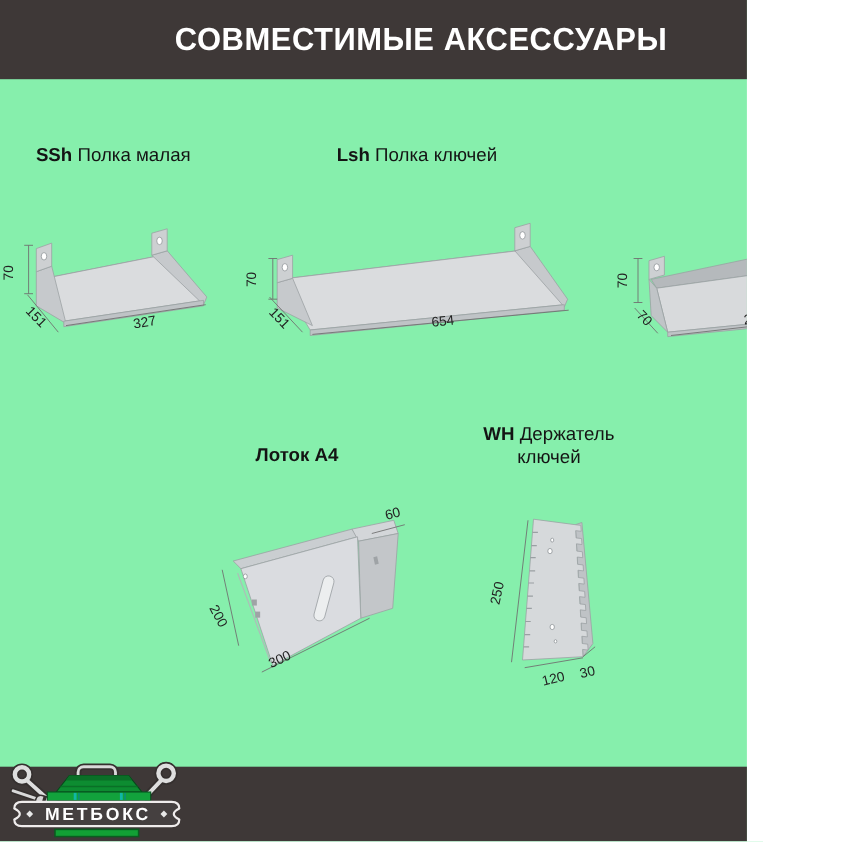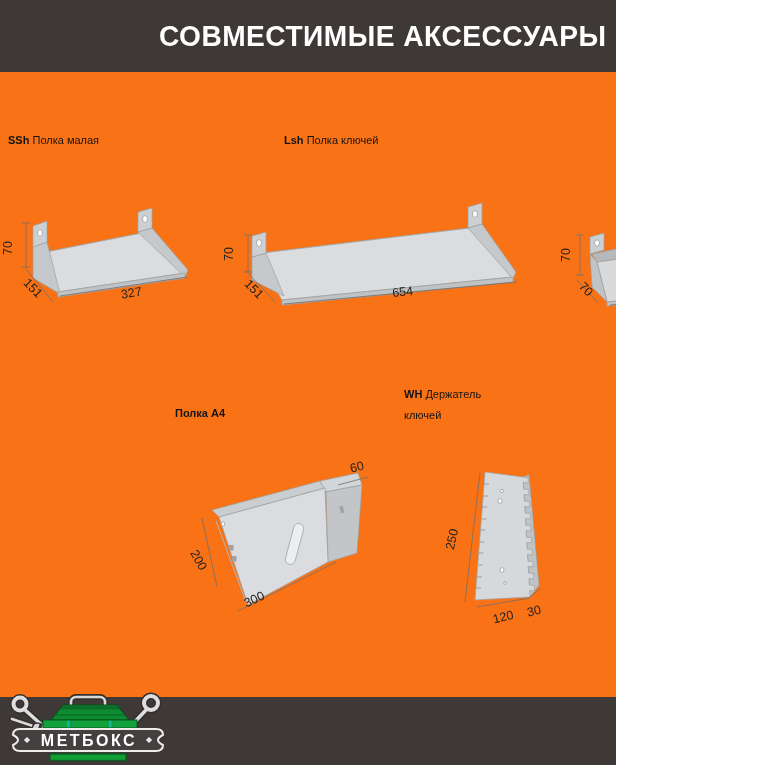--- a/index.html
+++ b/index.html
@@ -1,22 +1,22 @@
 <!DOCTYPE html>
 <html><head>
 <meta charset="utf-8">
 <style>
   html,body{margin:0;padding:0;background:#ffffff;}
-  .stage{position:relative;width:616px;height:765px;background:#f97316;overflow:hidden;
+  .stage{position:relative;width:679px;height:765px;background:#86efac;overflow:hidden;
          font-family:"Liberation Sans",sans-serif;}
   .header{position:absolute;left:0;top:0;width:765px;height:72px;background:#3e3837;
           display:flex;align-items:center;justify-content:center;}
   .header h1{margin:0;color:#ffffff;font-size:29px;font-weight:bold;letter-spacing:.5px;
              transform:scaleX(.97);white-space:nowrap;}
-  .plabel{position:absolute;width:190px;text-align:left;font-size:11px;color:#141414;
+  .plabel{position:absolute;width:190px;text-align:center;font-size:17px;color:#141414;
           line-height:21px;}
   .plabel .b{font-weight:bold;}
   .draw{position:absolute;}
   .footer{position:absolute;left:0;top:697px;width:765px;height:68px;background:#3e3837;}
   .logo{position:absolute;left:5px;top:688px;}
   svg text.dim{font-family:"Liberation Sans",sans-serif;font-size:12.5px;fill:#222;}
   svg .dl{stroke:#6f6f6f;stroke-width:.8;fill:none;}
   svg .sh{stroke:#9ba0a3;stroke-width:.7;}
   svg .hole{fill:#ffffff;stroke:#8d9295;stroke-width:.7;}
   svg text.brand{font-family:"Liberation Sans",sans-serif;font-size:16px;font-weight:bold;
@@ -93,21 +93,21 @@
     </g>
     <path class="dl" d="M20,47 H28 M24,47 V87 M20,87 H28"></path>
     <text class="dim" text-anchor="middle" transform="translate(14,67) rotate(-90)">70</text>
     <path class="dl" d="M21,92 L42,115"></path>
     <text class="dim" text-anchor="middle" transform="translate(27,104) rotate(46)">70</text>
     <path class="dl" d="M54,117 L204,100"></path>
     <text class="dim" text-anchor="middle" transform="translate(131,106) rotate(-6)">270</text>
   </svg>
 
   <div class="plabel" style="left:175px;top:403px">
-    <span class="b">Полка А4</span>
+    <span class="b">Лоток А4</span>
   </div>
   <div class="plabel" style="left:404px;top:384px">
     <span class="b">WH</span>
     <span>Держатель</span><br>
     <span>ключей</span>
   </div>
 
   <svg class="draw" style="left:170px;top:445px" width="242" height="192" viewBox="0 0 242 192">
     <g>
       <polygon class="sh" points="42,65 150,36 155,43 49,72" fill="#caced1"></polygon>

